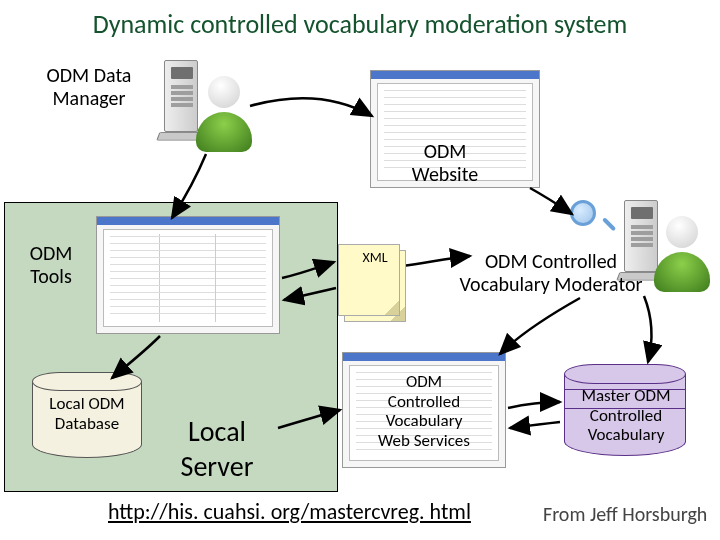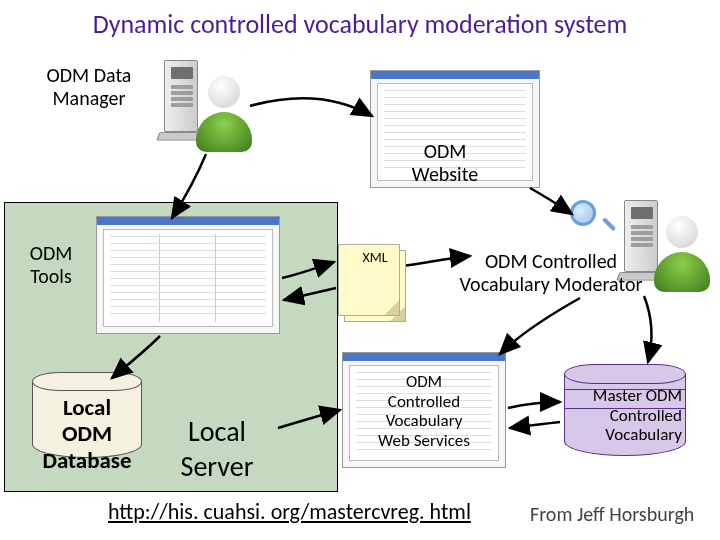--- a/index.html
+++ b/index.html
@@ -1,17 +1,17 @@
 <!DOCTYPE html>
 <html><head>
 <meta charset="utf-8">
 <style>
   * { box-sizing: border-box; margin: 0; padding: 0; }
   body { width: 720px; height: 540px; background: #fff; font-family: "Calibri", "Segoe UI", sans-serif; position: relative; overflow: hidden; }
-  .title { position: absolute; top: 8px; left: 0; right: 0; text-align: center; font-size: 26px; color: #4c1d95; }
+  .title { position: absolute; top: 8px; left: 0; right: 0; text-align: center; font-size: 26px; color: #14532d; }
   .green-panel { position: absolute; left: 4px; top: 202px; width: 334px; height: 290px; background: #c5d8c0; border: 1px solid #000; }
   .label { position: absolute; font-size: 20px; color: #000; text-align: center; line-height: 1.15; }
 
   .server-icon { position: absolute; width: 50px; height: 86px; }
   .server-icon .base { position: absolute; bottom: 0; left: 2px; width: 46px; height: 12px; background: #c9c9c9; border: 1px solid #777; border-radius: 2px; transform: perspective(60px) rotateX(45deg); }
   .server-icon .tower { position: absolute; bottom: 10px; left: 8px; width: 34px; height: 72px; background: linear-gradient(90deg,#eee,#ccc); border: 1px solid #888; border-radius: 2px; }
   .server-icon .tower::before{ content:""; position:absolute; top:6px; left:6px; width:22px; height:12px; background:#6f6f6f; border-radius:1px;}
   .server-icon .tower::after{ content:""; position:absolute; top:24px; left:6px; width:22px; height:4px; background:#9e9e9e; box-shadow: 0 6px 0 #9e9e9e, 0 12px 0 #9e9e9e, 0 18px 0 #9e9e9e;}
 
   .person-icon { position: absolute; width: 64px; height: 76px; }
@@ -38,21 +38,21 @@
   .db-icon .cyl .top{ position:absolute; top:0; left:0; right:0; height:22%; background:#f4f1e0; border:1px solid #555; border-radius:50%/100%; }
   .db-icon .cyl .body{ position:absolute; top:11%; bottom:0; left:0; right:0; background:#f4f1e0; border:1px solid #555; border-top:none; border-radius:0 0 50% 50%/0 0 18% 18%; }
   .db-icon.purple .top{ background:#d7c7e8; border-color:#5a2f88;}
   .db-icon.purple .body{ background:#d7c7e8; border-color:#5a2f88;}
   .db-icon.purple .body::before{ content:""; position:absolute; left:0; right:0; top:18%; height:10%; border-top:1px solid #5a2f88; }
   .db-icon.purple .body::after{ content:""; position:absolute; left:0; right:0; top:42%; height:10%; border-top:1px solid #5a2f88; }
 
   .local-server-txt { position:absolute; font-size:28px; text-align:center; }
 
   .url { position:absolute; font-size:22px; color:#000000; text-decoration: underline; }
-  .credit { position:absolute; font-size:20px; color:#444; }
+  .credit { position:absolute; font-size:20px; color:#444;margin-left:13px; }
 
   svg.arrows{ position:absolute; inset:0; width:720px; height:540px; pointer-events:none; }
 </style>
 </head>
 <body>
 
 <div class="title">Dynamic controlled vocabulary moderation system</div>
 
 <div class="green-panel"></div>
 
@@ -107,21 +107,21 @@
 
 <div class="label" style="left:441px; top:250px; width:220px; white-space:pre-line;">ODM Controlled
 Vocabulary Moderator</div>
 
 <div class="db-icon" style="left:32px; top:372px; width:110px; height:86px;">
   <div class="cyl">
       <div class="body"></div>
       <div class="top"></div>
     </div>
 </div>
-<div class="label" style="left:40px; top:394px; width:94px; font-size:23px; white-space:pre-line;font-weight:bold;">Local ODM
+<div class="label" style="left:40px; top:394px; width:94px; font-size:17px; white-space:pre-line;">Local ODM
 Database</div>
 
 <div class="local-server-txt" style="left:162px; top:414px; width:110px; white-space:pre-line;">Local
 Server</div>
 
 <div class="window" style="left:342px; top:352px; width:164px; height:116px;">
   <div class="bar"></div>
   <div class="inner">
       <div class="lines"></div>
     </div>
@@ -130,21 +130,21 @@
 Controlled
 Vocabulary
 Web Services</div>
 
 <div class="db-icon purple" style="left:564px; top:364px; width:122px; height:92px;">
   <div class="cyl">
       <div class="body"></div>
       <div class="top"></div>
     </div>
 </div>
-<div class="label" style="left:570px; top:386px; width:112px; font-size:17px; white-space:pre-line;text-align:right;">Master ODM
+<div class="label" style="left:570px; top:386px; width:112px; font-size:17px; white-space:pre-line;">Master ODM
 Controlled
 Vocabulary</div>
 
 <div class="url" style="left:108px; top:498px;">http://his. cuahsi. org/mastercvreg. html</div>
 <div class="credit" style="left:530px; top:502px;">From Jeff Horsburgh</div>
 
 <svg class="arrows">
   <defs>
     <marker id="ah" markerWidth="10" markerHeight="10" refX="8" refY="4" orient="auto">
       <path d="M0,0 L9,4 L0,8 z" fill="#000"></path>

